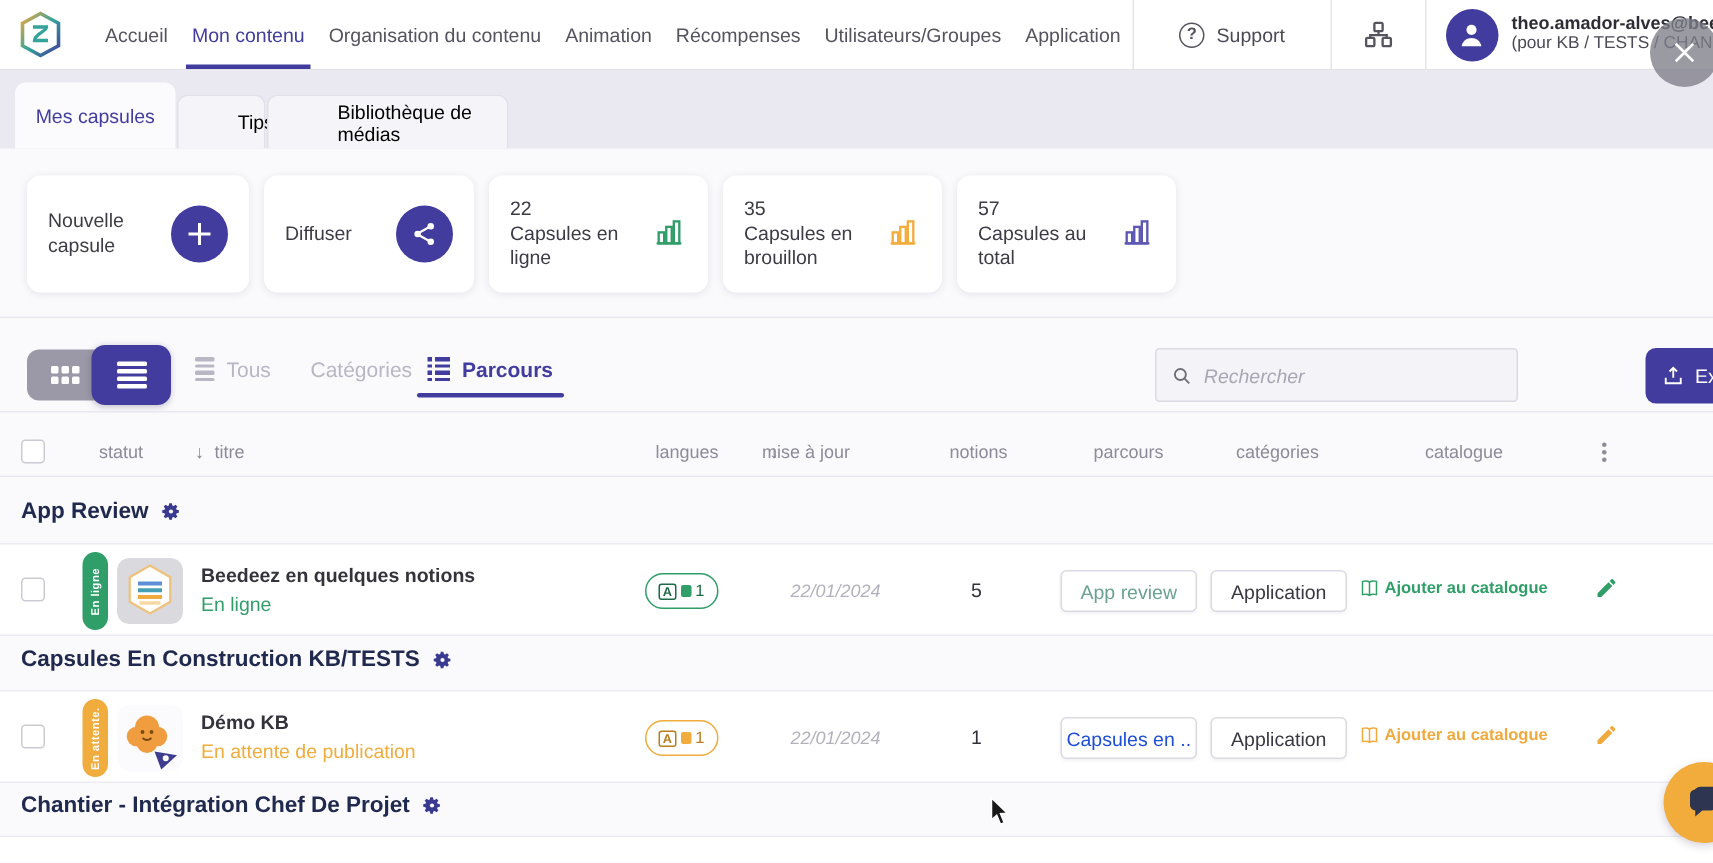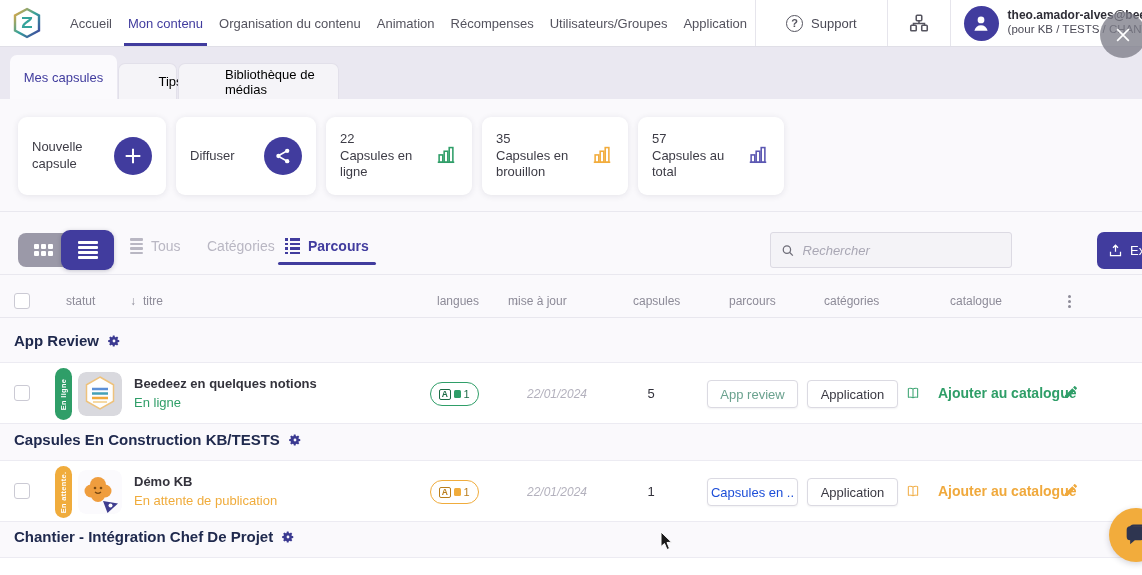--- a/index.html
+++ b/index.html
@@ -122,21 +122,21 @@
   .cell-date { position:absolute; left:507px; top:24px; width:100px; text-align:center;
     font-size:12px; font-style:italic; color:#b3b1bd; }
   .cell-notions { position:absolute; left:601px; top:23px; width:100px; text-align:center; font-size:13px; color:#33323c; }
   .chip { position:absolute; top:17px; width:91px; height:28px; background:#fff; border:1px solid #dbdae2;
     border-radius:4px; display:flex; align-items:center; justify-content:center; font-size:13px;
     box-shadow:0 1px 2px rgba(40,40,70,.06); white-space:nowrap; overflow:hidden; }
   .chip.parcours { left:707px; }
   .chip.category { left:807px; color:#3a3943; }
   .green .chip.parcours { color:#6ba28f; }
   .orange .chip.parcours { color:#1d4ed8; }
-  .catalogue { position:absolute; left:906px; top:22px; display:flex; align-items:center; gap:18px; font-size:14px; font-weight:bold; }
+  .catalogue { position:absolute; left:906px; top:22px; display:flex; align-items:center; gap:3px; font-size:11px; font-weight:bold; }
   .green .catalogue { color:#2F9E68; }
   .orange .catalogue { color:#F0A93C; }
   .pencil { position:absolute; left:1063px; top:21px; }
 
   .partial-row { position:absolute; top:557px; left:0; width:1142px; height:18px; background:#fff; border-top:1px solid #ecebf2; }
 
   
   .close-btn { position:absolute; left:1100px; top:12px; width:46px; height:46px; border-radius:50%;
     background:rgba(126,126,137,.78); display:flex; align-items:center; justify-content:center; z-index:50; cursor:pointer; }
   .chat-bubble { position:absolute; left:1109px; top:508px; width:54px; height:54px; border-radius:50%;
@@ -351,21 +351,21 @@
 <div class="divider" style="top:274px"></div>
 
 <div class="thead">
   <div class="cell checkbox" style="left:14px; top:8px"></div>
   <div class="cell" style="left:66px">statut</div>
   <div class="cell" style="left:130px">↓</div>
   <div class="cell" style="left:143px">titre</div>
   <div class="cell" style="left:437px">langues</div>
   <div class="cell" style="left:513px">↓</div>
   <div class="cell" style="left:508px">mise à jour</div>
-  <div class="cell" style="left:633px">capsules</div>
+  <div class="cell" style="left:633px">notions</div>
   <div class="cell" style="left:729px">parcours</div>
   <div class="cell" style="left:824px">catégories</div>
   <div class="cell" style="left:950px">catalogue</div>
   <div class="cell dotsv" style="left:1068px; top:10px">
       <span></span>
       <span></span>
       <span></span>
     </div>
 </div>
 

